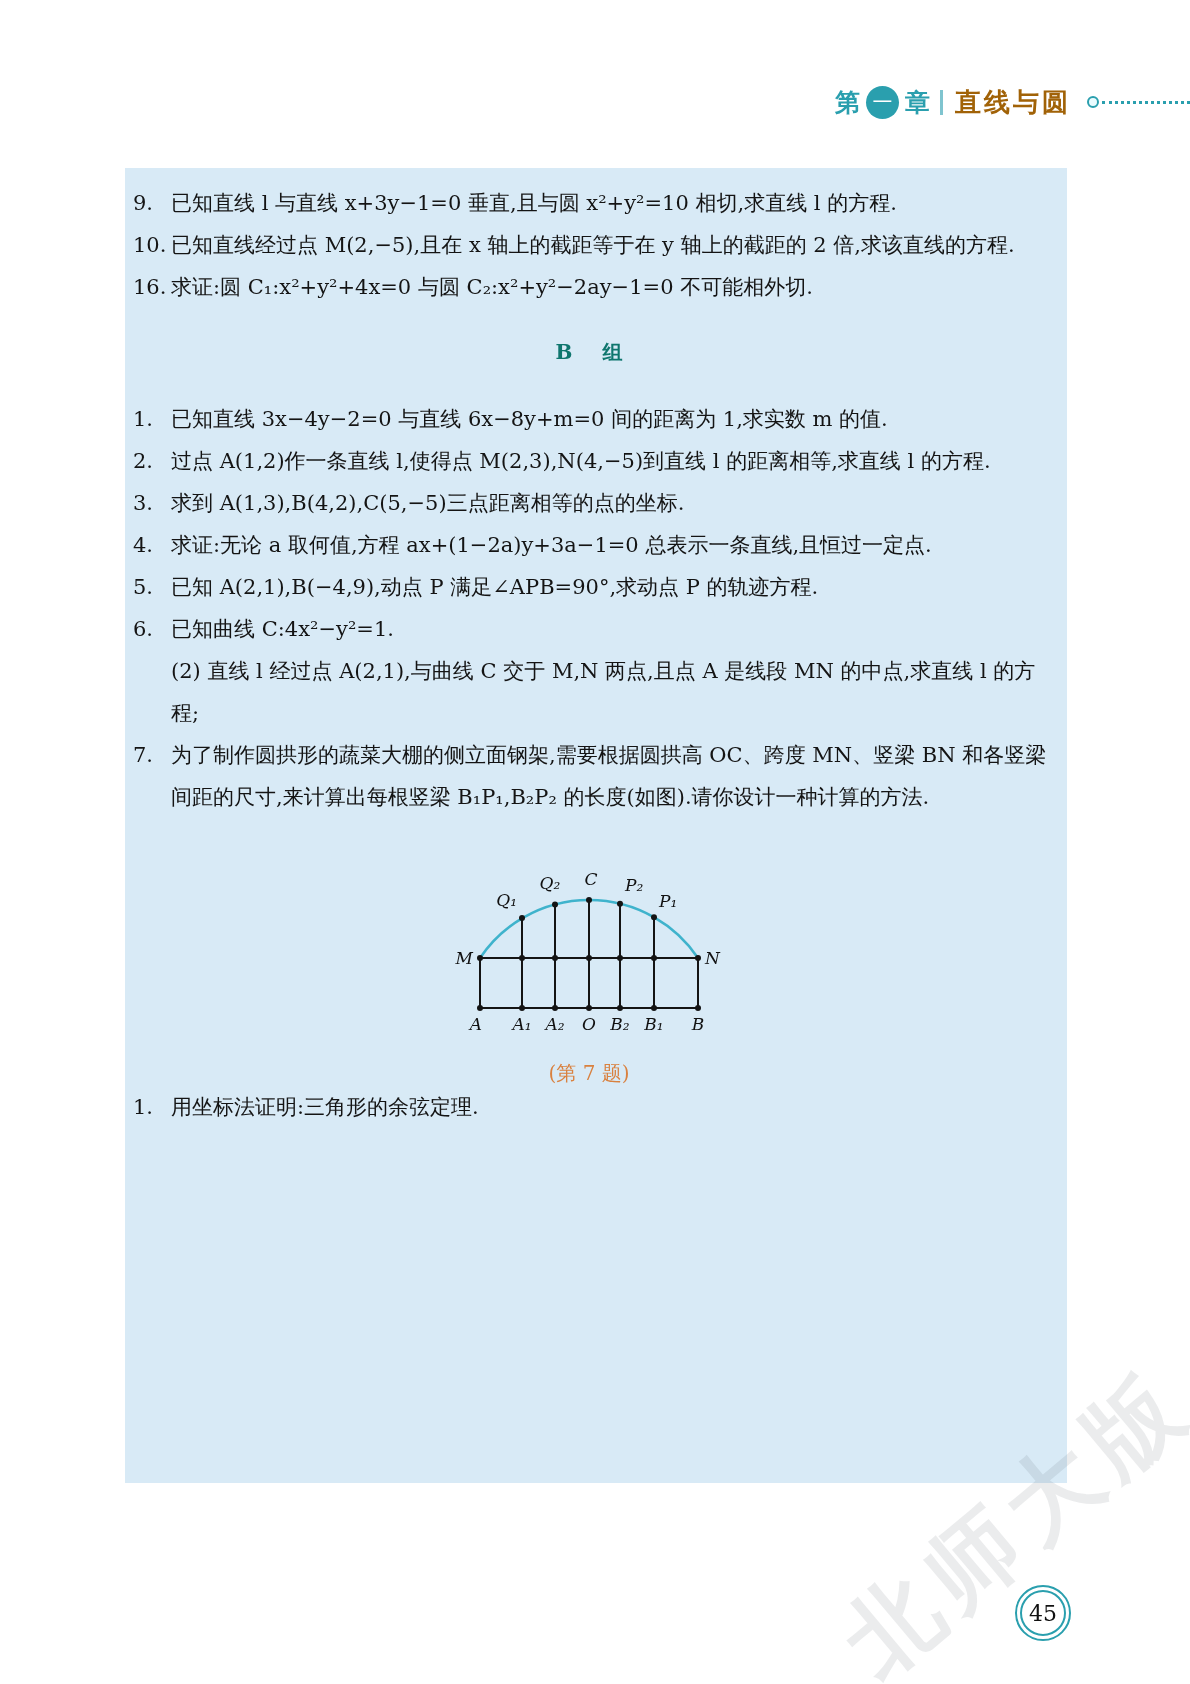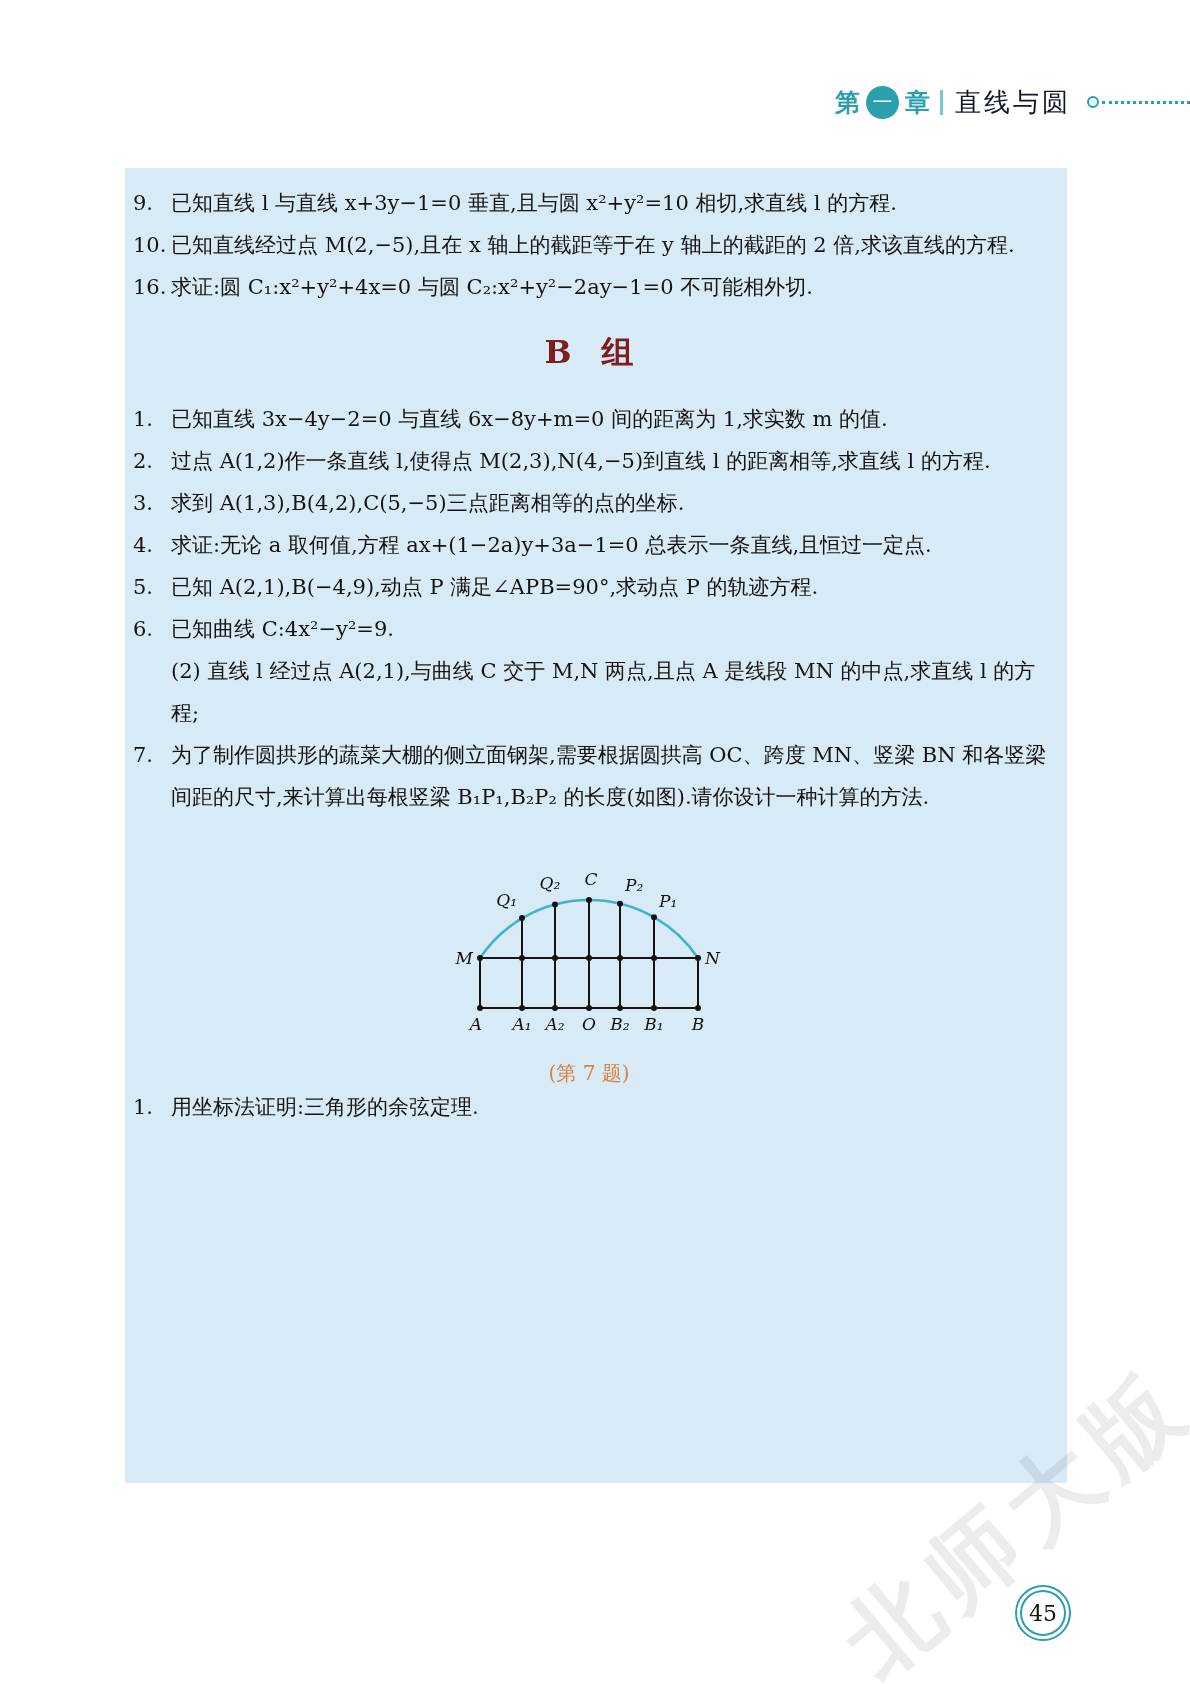--- a/index.html
+++ b/index.html
@@ -10,37 +10,37 @@
 
   
   .chapter-header { position:absolute; top:84px; right:0; height:36px; display:flex; align-items:center; }
   .ch-pre, .ch-suf { color:#2a9fae; font-size:25px; font-weight:700; font-family:"DejaVu Sans", sans-serif; }
   .ch-badge {
     width:33px; height:33px; border-radius:50%; background:#2a9fae; color:#ffffff;
     display:flex; align-items:center; justify-content:center; font-size:20px; margin:0 6px;
     font-family:"DejaVu Sans", sans-serif;
   }
   .ch-bar { width:3px; height:25px; background:#7fc4cf; margin:0 12px 0 10px; }
-  .ch-title { color:#0f172a; font-size:26px; font-weight:400; letter-spacing:3px; font-family:"DejaVu Sans", sans-serif; }
+  .ch-title { color:#a16207; font-size:26px; font-weight:700; letter-spacing:3px; font-family:"DejaVu Sans", sans-serif; }
   .leader { display:flex; align-items:center; margin-left:16px; }
   .leader-circle { width:8px; height:8px; border:2px solid #2a9fae; border-radius:50%; background:#eafcff; }
   .leader-dots { width:88px; border-top:3px dotted #2a9fae; margin-left:3px; }
 
   
   .panel {
     position:absolute; left:125px; top:168px; width:942px; height:1315px;
     background:#d8eaf6; box-sizing:border-box; padding:14px 16px 0 2px;
     color:#141414; font-size:21px; line-height:42px;
   }
   .item { display:flex; }
   .item .num { flex:0 0 44px; padding-left:6px; box-sizing:border-box; }
   .item .txt { flex:1; }
   .item.sub { padding-left:44px; }
 
-  .section-title { text-align:center; font-weight:700; font-size:32px; line-height:40px; margin:24px 0 26px; color:#7f1d1d; }
+  .section-title { text-align:center; font-weight:700; font-size:20px; line-height:40px; margin:24px 0 26px; color:#0f766e; }
   .section-title .gap { display:inline-block; width:30px; }
 
   
   .figure { width:300px; margin:12px auto 0; }
   .fig-svg text { font-family:"DejaVu Serif", serif; font-style:italic; font-size:17px; fill:#111; }
   .fig-caption { text-align:center; color:#d9813f; font-size:20px; line-height:26px; margin:8px 0 0; }
 
   
   .watermark {
     position:absolute; left:898px; top:1580px; transform:rotate(-40deg); transform-origin:0 100%;
@@ -110,21 +110,21 @@
     <div class="item">
       <span class="num">4.</span>
       <span class="txt">求证:无论 a 取何值,方程 ax+(1−2a)y+3a−1=0 总表示一条直线,且恒过一定点.</span>
     </div>
     <div class="item">
       <span class="num">5.</span>
       <span class="txt">已知 A(2,1),B(−4,9),动点 P 满足∠APB=90°,求动点 P 的轨迹方程.</span>
     </div>
     <div class="item">
       <span class="num">6.</span>
-      <span class="txt">已知曲线 C:4x²−y²=9.</span>
+      <span class="txt">已知曲线 C:4x²−y²=1.</span>
     </div>
     <div class="item sub">
       <span class="txt">(2) 直线 l 经过点 A(2,1),与曲线 C 交于 M,N 两点,且点 A 是线段 MN 的中点,求直线 l 的方程;</span>
     </div>
     <div class="item">
       <span class="num">7.</span>
       <span class="txt">为了制作圆拱形的蔬菜大棚的侧立面钢架,需要根据圆拱高 OC、跨度 MN、竖梁 BN 和各竖梁间距的尺寸,来计算出每根竖梁 B₁P₁,B₂P₂ 的长度(如图).请你设计一种计算的方法.</span>
     </div>
 
     <div class="figure">

